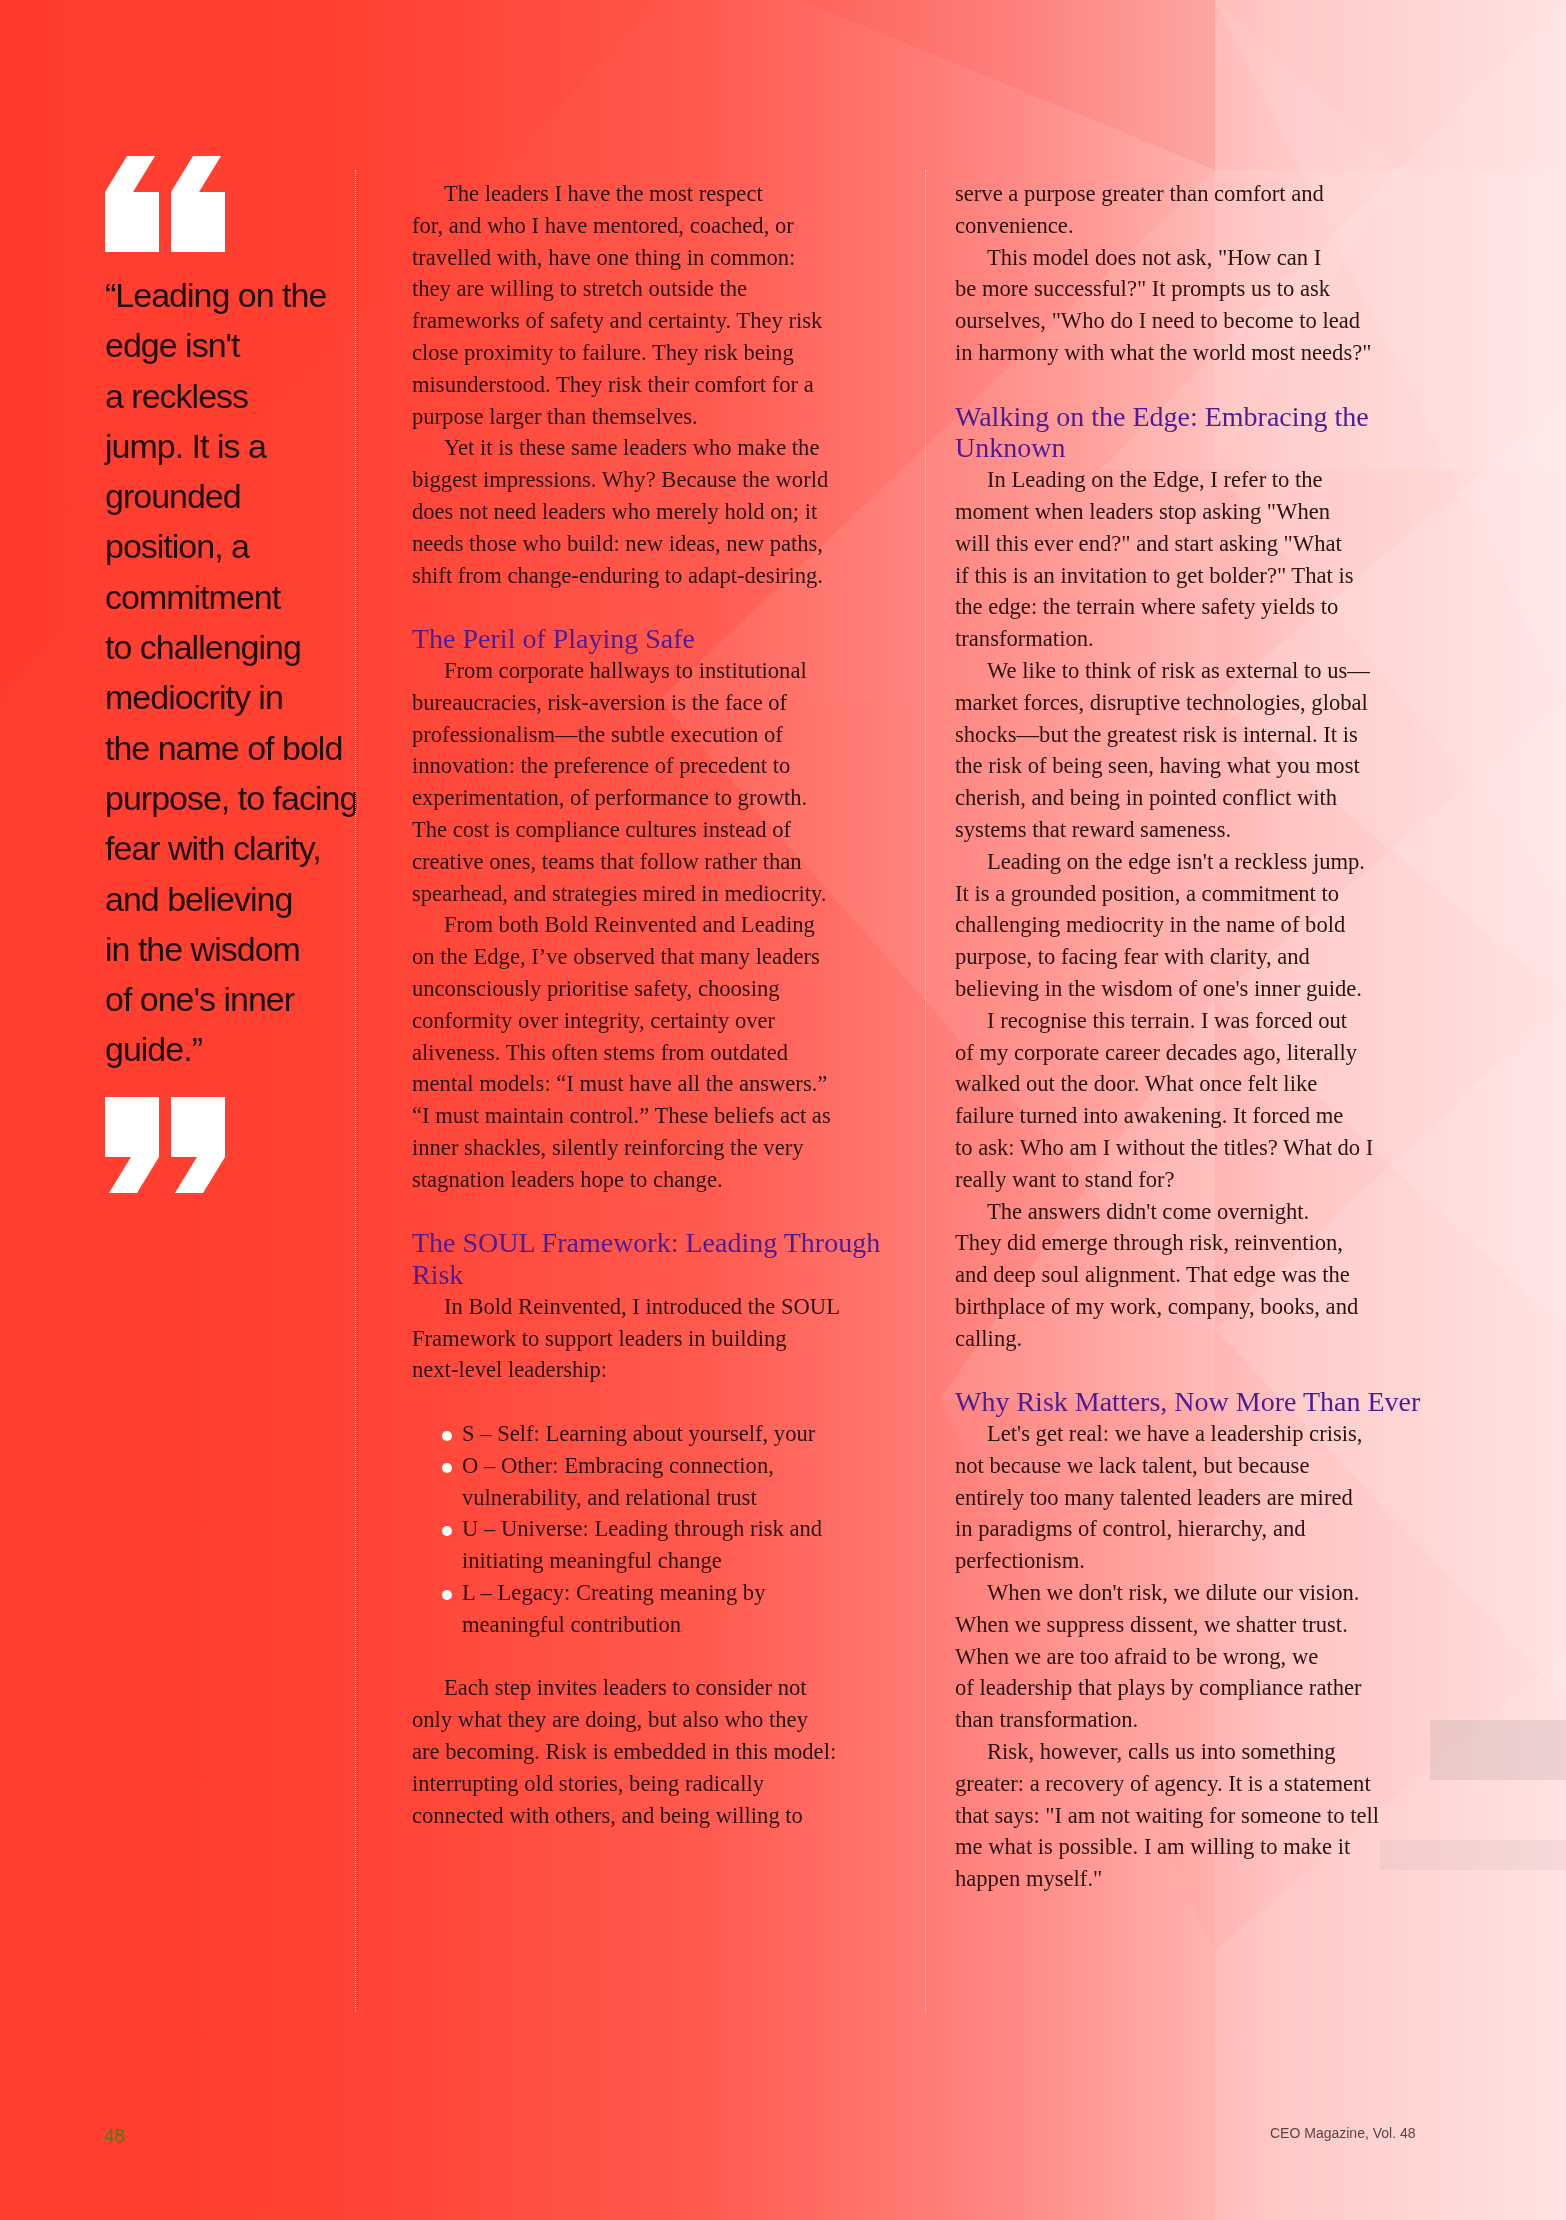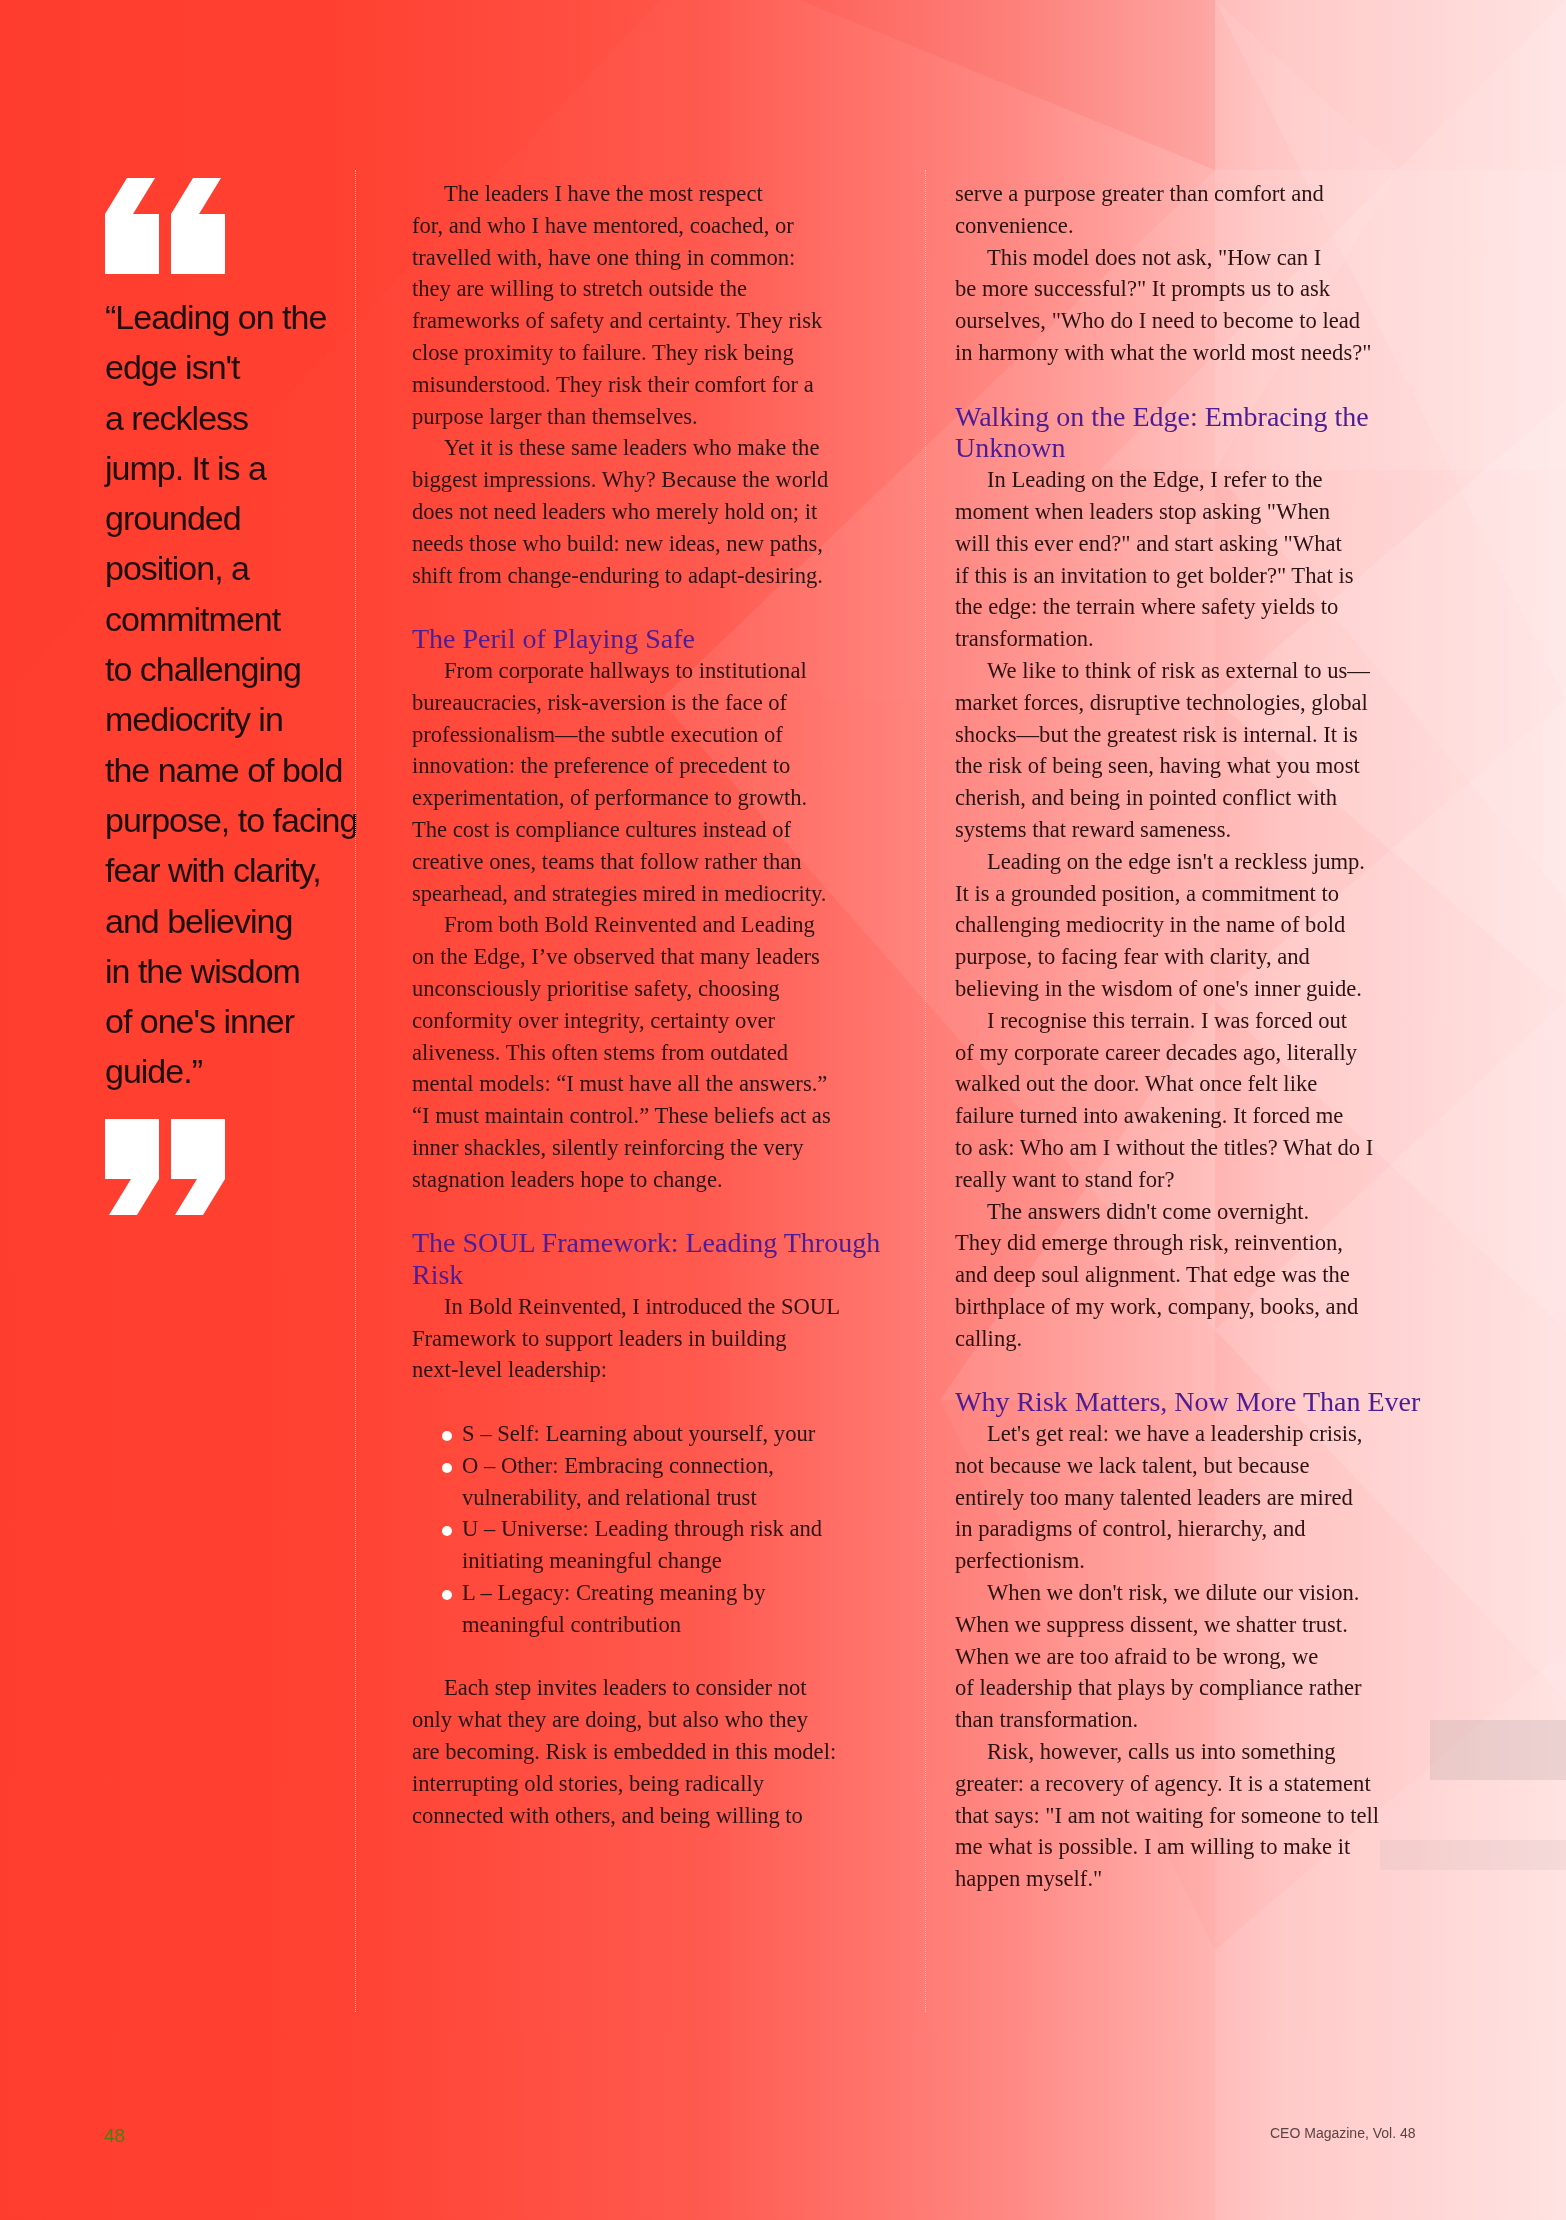--- a/index.html
+++ b/index.html
@@ -6,21 +6,21 @@
   body {
     width: 1566px; height: 2220px; position: relative; overflow: hidden;
     background: linear-gradient(90deg, #ff3d2e 0%, #ff4233 22%, #ff5a4f 45%, #ff8a85 65%, #ffc4c2 82%, #ffe0df 100%);
     font-family: "Liberation Serif", "DejaVu Serif", serif;
     color: #2a1414;
   }
   .bg-pattern { position: absolute; inset: 0; pointer-events: none; }
   .bg-pattern svg { width: 100%; height: 100%; display: block; }
 
   .pullquote {
-    position: absolute; left: 105px; top: 178px; width: 240px;
+    position: absolute; left: 105px; top: 156px; width: 240px;
   }
   .quote-mark { display: block; }
   .quote-open { width: 120px; height: 96px; margin-bottom: 18px; }
   .quote-close { width: 120px; height: 96px; margin-top: 22px; }
   .quote-text {
     font-family: "Liberation Sans Narrow", "Liberation Sans", "DejaVu Sans Condensed", sans-serif;
     font-stretch: condensed;
     font-size: 34px; line-height: 50.3px; color: #1e0f0f;
     letter-spacing: -1px;
     margin: 0;

